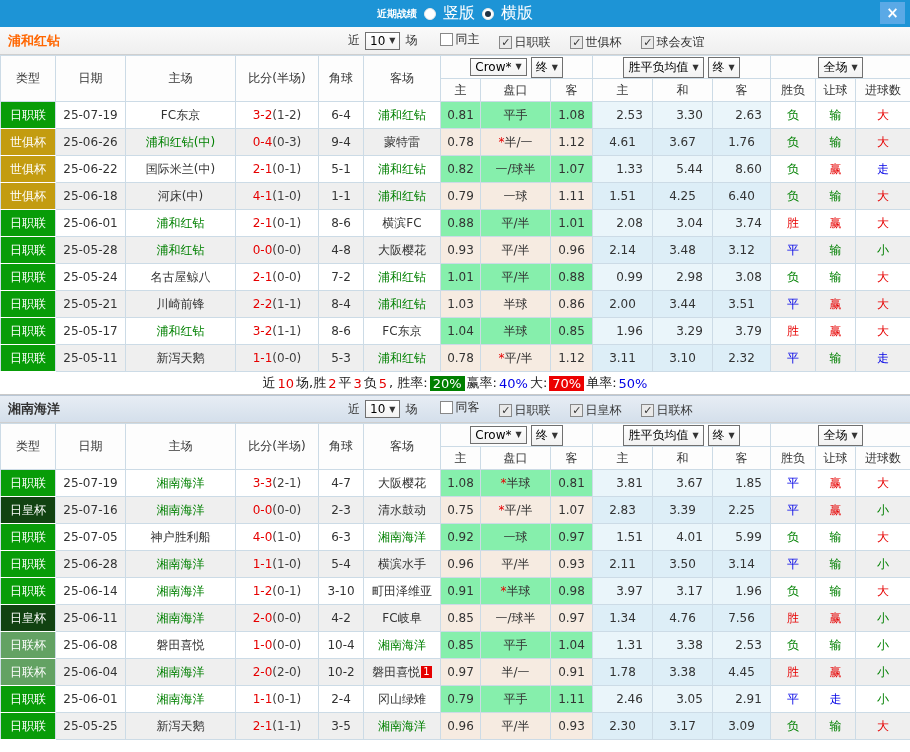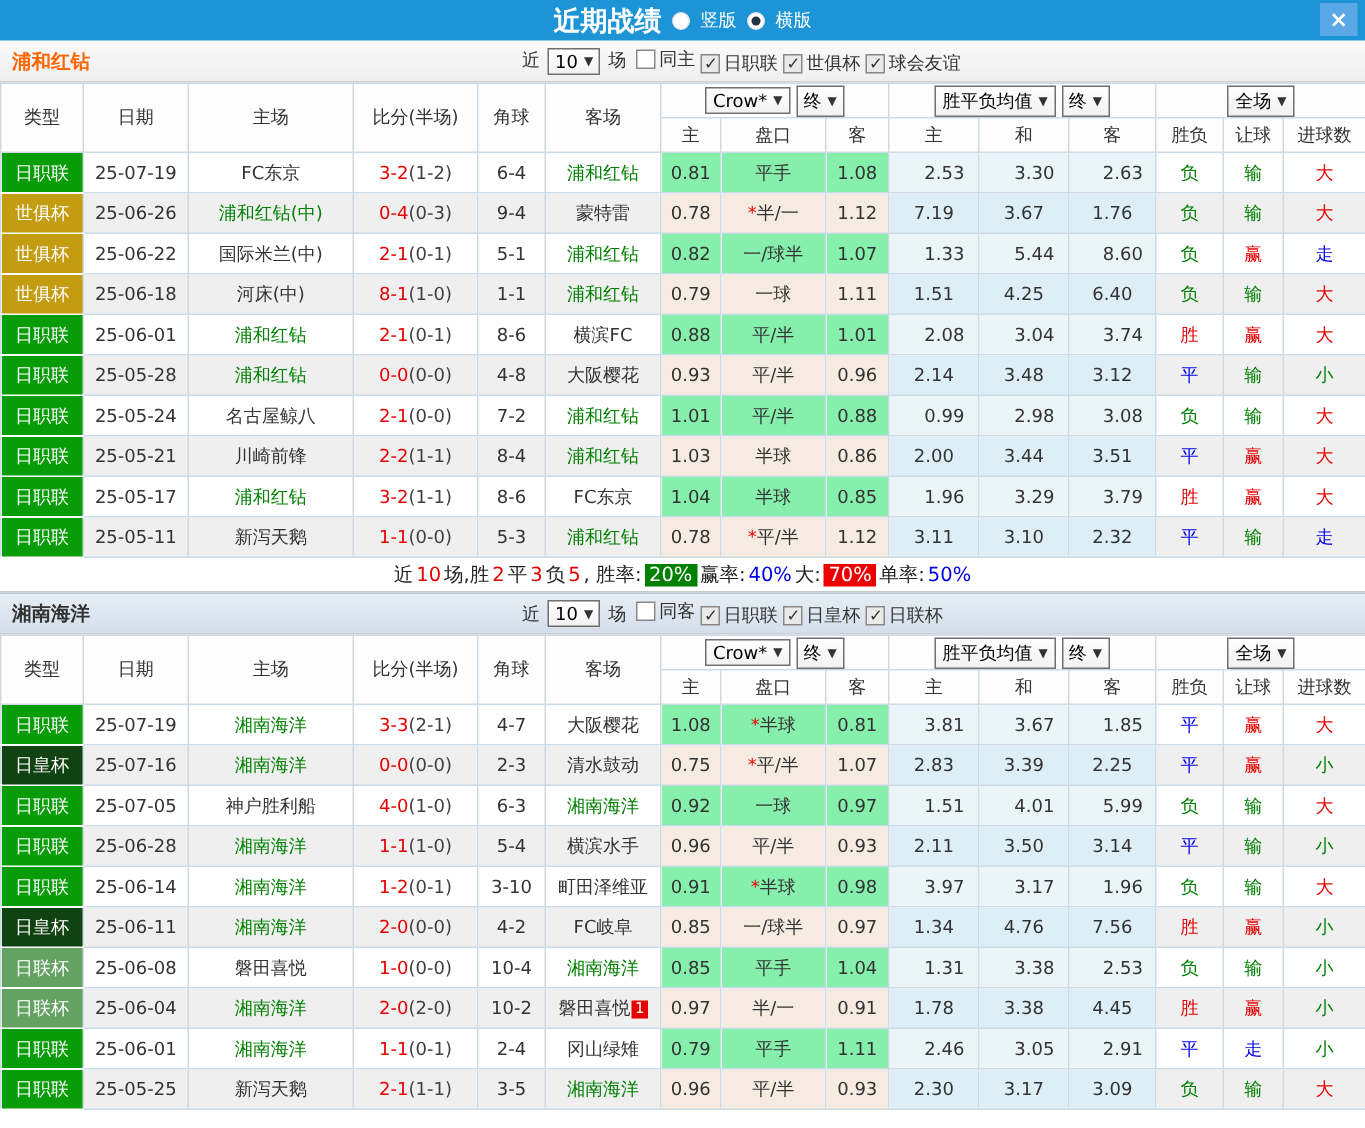--- a/index.html
+++ b/index.html
@@ -6,41 +6,41 @@
   html,body { margin:0; padding:0; }
   body {
     width:910px; height:752px; overflow:hidden; background:#fff;
     font-family:"DejaVu Sans","Liberation Sans",sans-serif; font-size:12px; color:#333;
   }
   
   .titlebar {
     height:27px; background:#1d94d6; position:relative;
     display:flex; align-items:center; justify-content:center; gap:7px; color:#fff;
   }
-  .titlebar .title { font-weight:bold; font-size:18px; }
+  .titlebar .title { font-weight:bold; font-size:10px; }
   .radio {
     width:12px; height:12px; border-radius:50%; background:#fff; display:inline-block;
     position:relative; vertical-align:middle; border:1px solid #e8e8e8;
   }
   .radio.selected::after { content:""; position:absolute; inset:2px; border-radius:50%; background:#234; }
-  .radio-label { font-size:12px; }
+  .radio-label { font-size:16px; }
   .close-btn {
     position:absolute; right:5px; top:2px; width:25px; height:22px; background:#5aa9e6;
     color:#fff; font-weight:bold; font-size:15px; display:flex; align-items:center;
     justify-content:center; cursor:pointer;
   }
   
   .section-bar { height:28px; display:flex; align-items:center; border-bottom:1px solid #cfcfcf; }
   .section-bar.sec1 { background:linear-gradient(#fafafa,#efefef); }
   .section-bar.sec2 { background:linear-gradient(#e7edf4,#d4dfeb); border-top:1px solid #b9c7d6; }
   .section-name { font-weight:bold; font-size:13px; margin-left:8px; width:230px; }
   .sec1 .section-name { color:#ff6600; }
   .sec2 .section-name { color:#333; }
   .filters { flex:1; display:flex; align-items:center; gap:3px; margin-left:110px; }
-  .chk-wrap { display:inline-flex; align-items:center; margin-left:4px; cursor:pointer; }
+  .chk-wrap { display:inline-flex; align-items:center; margin-left:20px; cursor:pointer; }
   .chk {
     display:inline-block; width:13px; height:13px; border:1px solid #888; background:#fff;
     line-height:12px; font-size:11px; text-align:center; margin-right:2px; color:#333;
   }
   .chk.checked { background:#e9e9e9; }
   
   .sel {
     display:inline-flex; align-items:center; gap:4px; border:1px solid #707070;
     background:linear-gradient(#fff,#f2f2f2); padding:1px 4px; margin:0 2px; color:#000; cursor:pointer;
     font-size:12px; white-space:nowrap;
@@ -201,21 +201,21 @@
       <tr class="r-even">
         <td class="c-type" style="background: rgb(195, 156, 16);">世俱杯</td>
         <td class="c-date">25-06-26</td>
         <td><span class="team-green">浦和红钻(中)</span></td>
         <td><span class="score-full">0-4</span><span class="score-half">(0-3)</span></td>
         <td>9-4</td>
         <td><span>蒙特雷</span></td>
         <td class="c-odds">0.78</td>
         <td class="c-odds"><span class="c-red">*</span>半/一</td>
         <td class="c-odds">1.12</td>
-        <td class="c-avg">7.19</td>
+        <td class="c-avg">4.61</td>
         <td class="c-avg">3.67</td>
         <td class="c-avg">1.76</td>
         <td class="c-green">负</td>
         <td class="c-green">输</td>
         <td class="c-red">大</td>
       </tr>
       <tr class="r-odd">
         <td class="c-type" style="background: rgb(195, 156, 16);">世俱杯</td>
         <td class="c-date">25-06-22</td>
         <td><span>国际米兰(中)</span></td>
@@ -229,21 +229,21 @@
         <td class="c-avg">5.44</td>
         <td class="c-avg">8.60</td>
         <td class="c-green">负</td>
         <td class="c-red">赢</td>
         <td class="c-blue">走</td>
       </tr>
       <tr class="r-even">
         <td class="c-type" style="background: rgb(195, 156, 16);">世俱杯</td>
         <td class="c-date">25-06-18</td>
         <td><span>河床(中)</span></td>
-        <td><span class="score-full">8-1</span><span class="score-half">(1-0)</span></td>
+        <td><span class="score-full">4-1</span><span class="score-half">(1-0)</span></td>
         <td>1-1</td>
         <td><span class="team-green">浦和红钻</span></td>
         <td class="c-odds">0.79</td>
         <td class="c-odds">一球</td>
         <td class="c-odds">1.11</td>
         <td class="c-avg">1.51</td>
         <td class="c-avg">4.25</td>
         <td class="c-avg">6.40</td>
         <td class="c-green">负</td>
         <td class="c-green">输</td>

